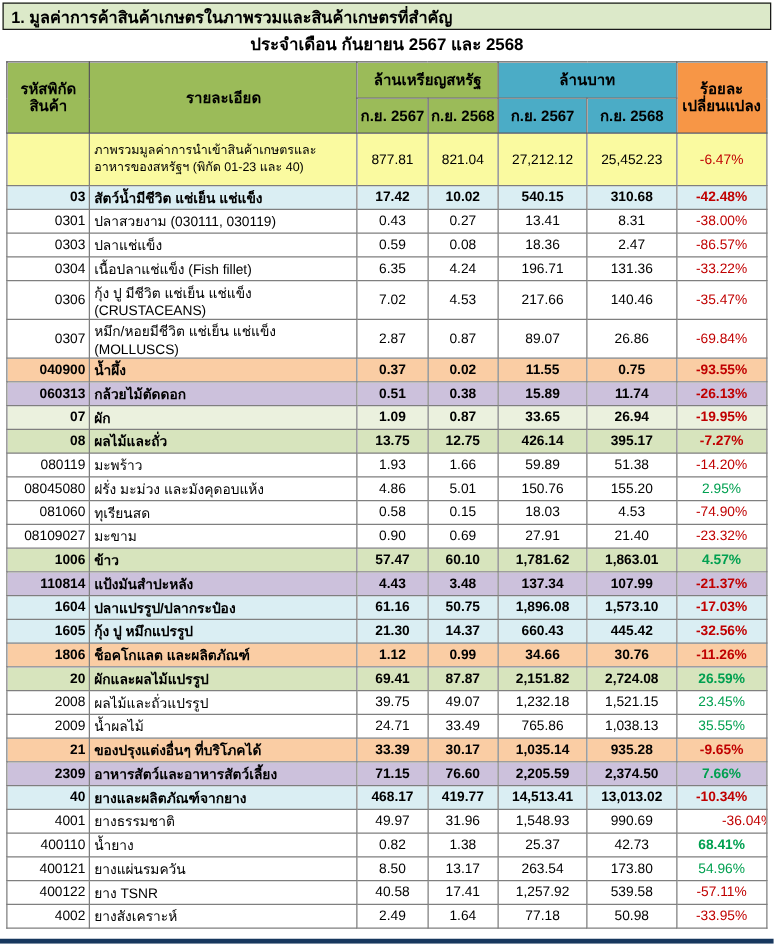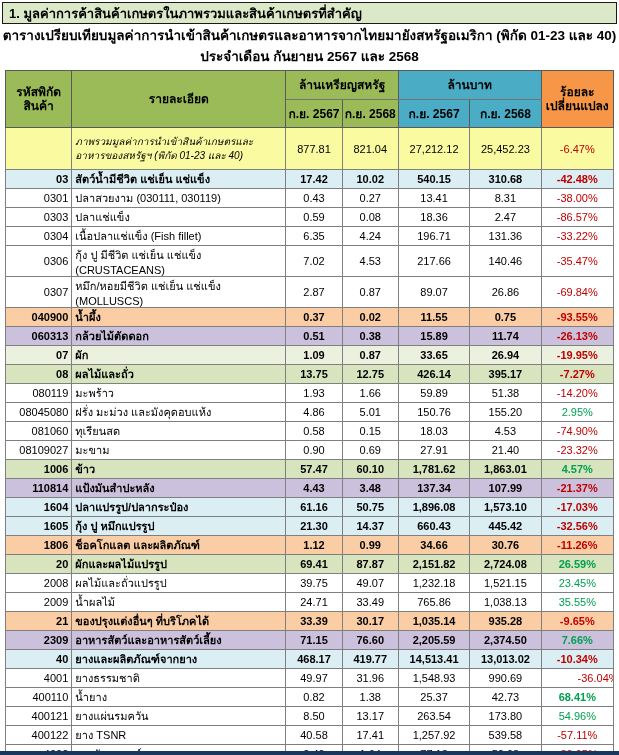--- a/index.html
+++ b/index.html
@@ -33,33 +33,32 @@
   .th-green{background:#9BBB59;}
   .th-blue{background:#4BACC6;}
   .th-orange{background:#F79646;}
   th.group{border-bottom:1px solid #737373;}
   td{font-size:11px;height:17px;padding:0 3px;}
   td.code{text-align:right;padding-left:5px;}
   td.desc{text-align:left;}
   td.num,td.pct{text-align:center;}
   tr.bold td{font-weight:bold;}
   tr.tall td{height:41px;}
-  tr.tall td.desc{font-size:10px;line-height:14px;font-style:italic;}
+  tr.tall td.desc{font-size:10px;line-height:14px;}
   .bottom-line{position:absolute;left:0;bottom:0;width:619px;height:4px;background:#17375E;}
 </style>
 </head>
 <body>
 
 <div>
 
   <div class="title-bar">
     <span>1. มูลค่าการค้าสินค้าเกษตรในภาพรวมและสินค้าเกษตรที่สำคัญ</span>
   </div>
 
-  <div class="subtitle">ตารางเปรียบเทียบมูลค่าการนำเข้าสินค้าเกษตรและอาหารจากไทยมายังสหรัฐอเมริกา (พิกัด 01-23 และ 40)</div>
   <div class="subtitle">ประจำเดือน กันยายน 2567 และ 2568</div>
 
   <table>
     <colgroup>
       <col style="width:66px">
       <col style="width:213px">
       <col style="width:56px">
       <col style="width:56px">
       <col style="width:71px">
       <col style="width:71px">

